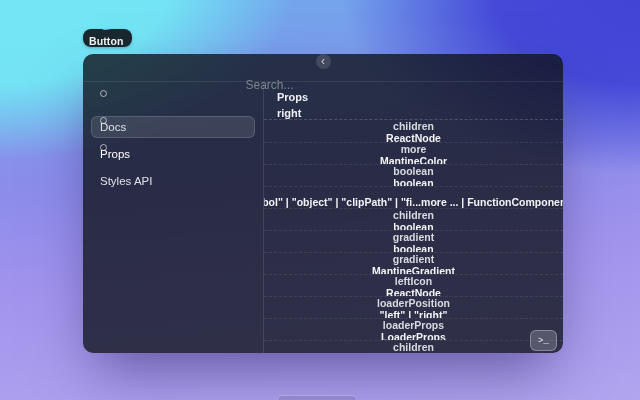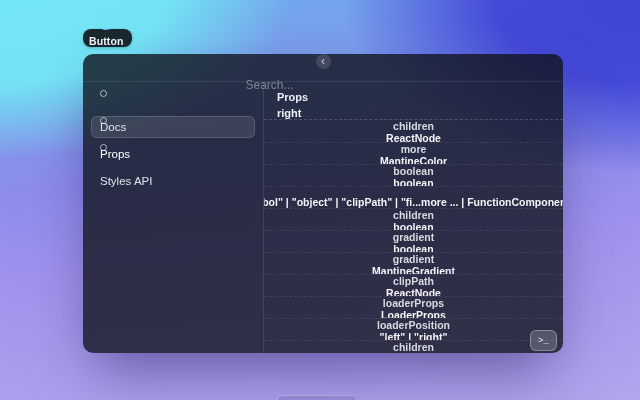--- a/index.html
+++ b/index.html
@@ -173,30 +173,30 @@
     </div>
     <div class="row">
       <span class="prop-name">gradient</span>
       <span class="prop-type">boolean</span>
     </div>
     <div class="row">
       <span class="prop-name">gradient</span>
       <span class="prop-type">MantineGradient</span>
     </div>
     <div class="row">
-      <span class="prop-name">clipPath</span>
+      <span class="prop-name">leftIcon</span>
       <span class="prop-type">ReactNode</span>
+    </div>
+    <div class="row">
+      <span class="prop-name">loaderPosition</span>
+      <span class="prop-type">"left" | "right"</span>
     </div>
     <div class="row">
       <span class="prop-name">loaderProps</span>
       <span class="prop-type">LoaderProps</span>
-    </div>
-    <div class="row">
-      <span class="prop-name">loaderPosition</span>
-      <span class="prop-type">"left" | "right"</span>
     </div>
     <div class="row">
       <span class="prop-name">children</span>
       <span class="prop-type">boolean</span>
     </div>
   </div>
 </div>
 
 <div class="terminal-btn">
   <span>&gt;_</span>

